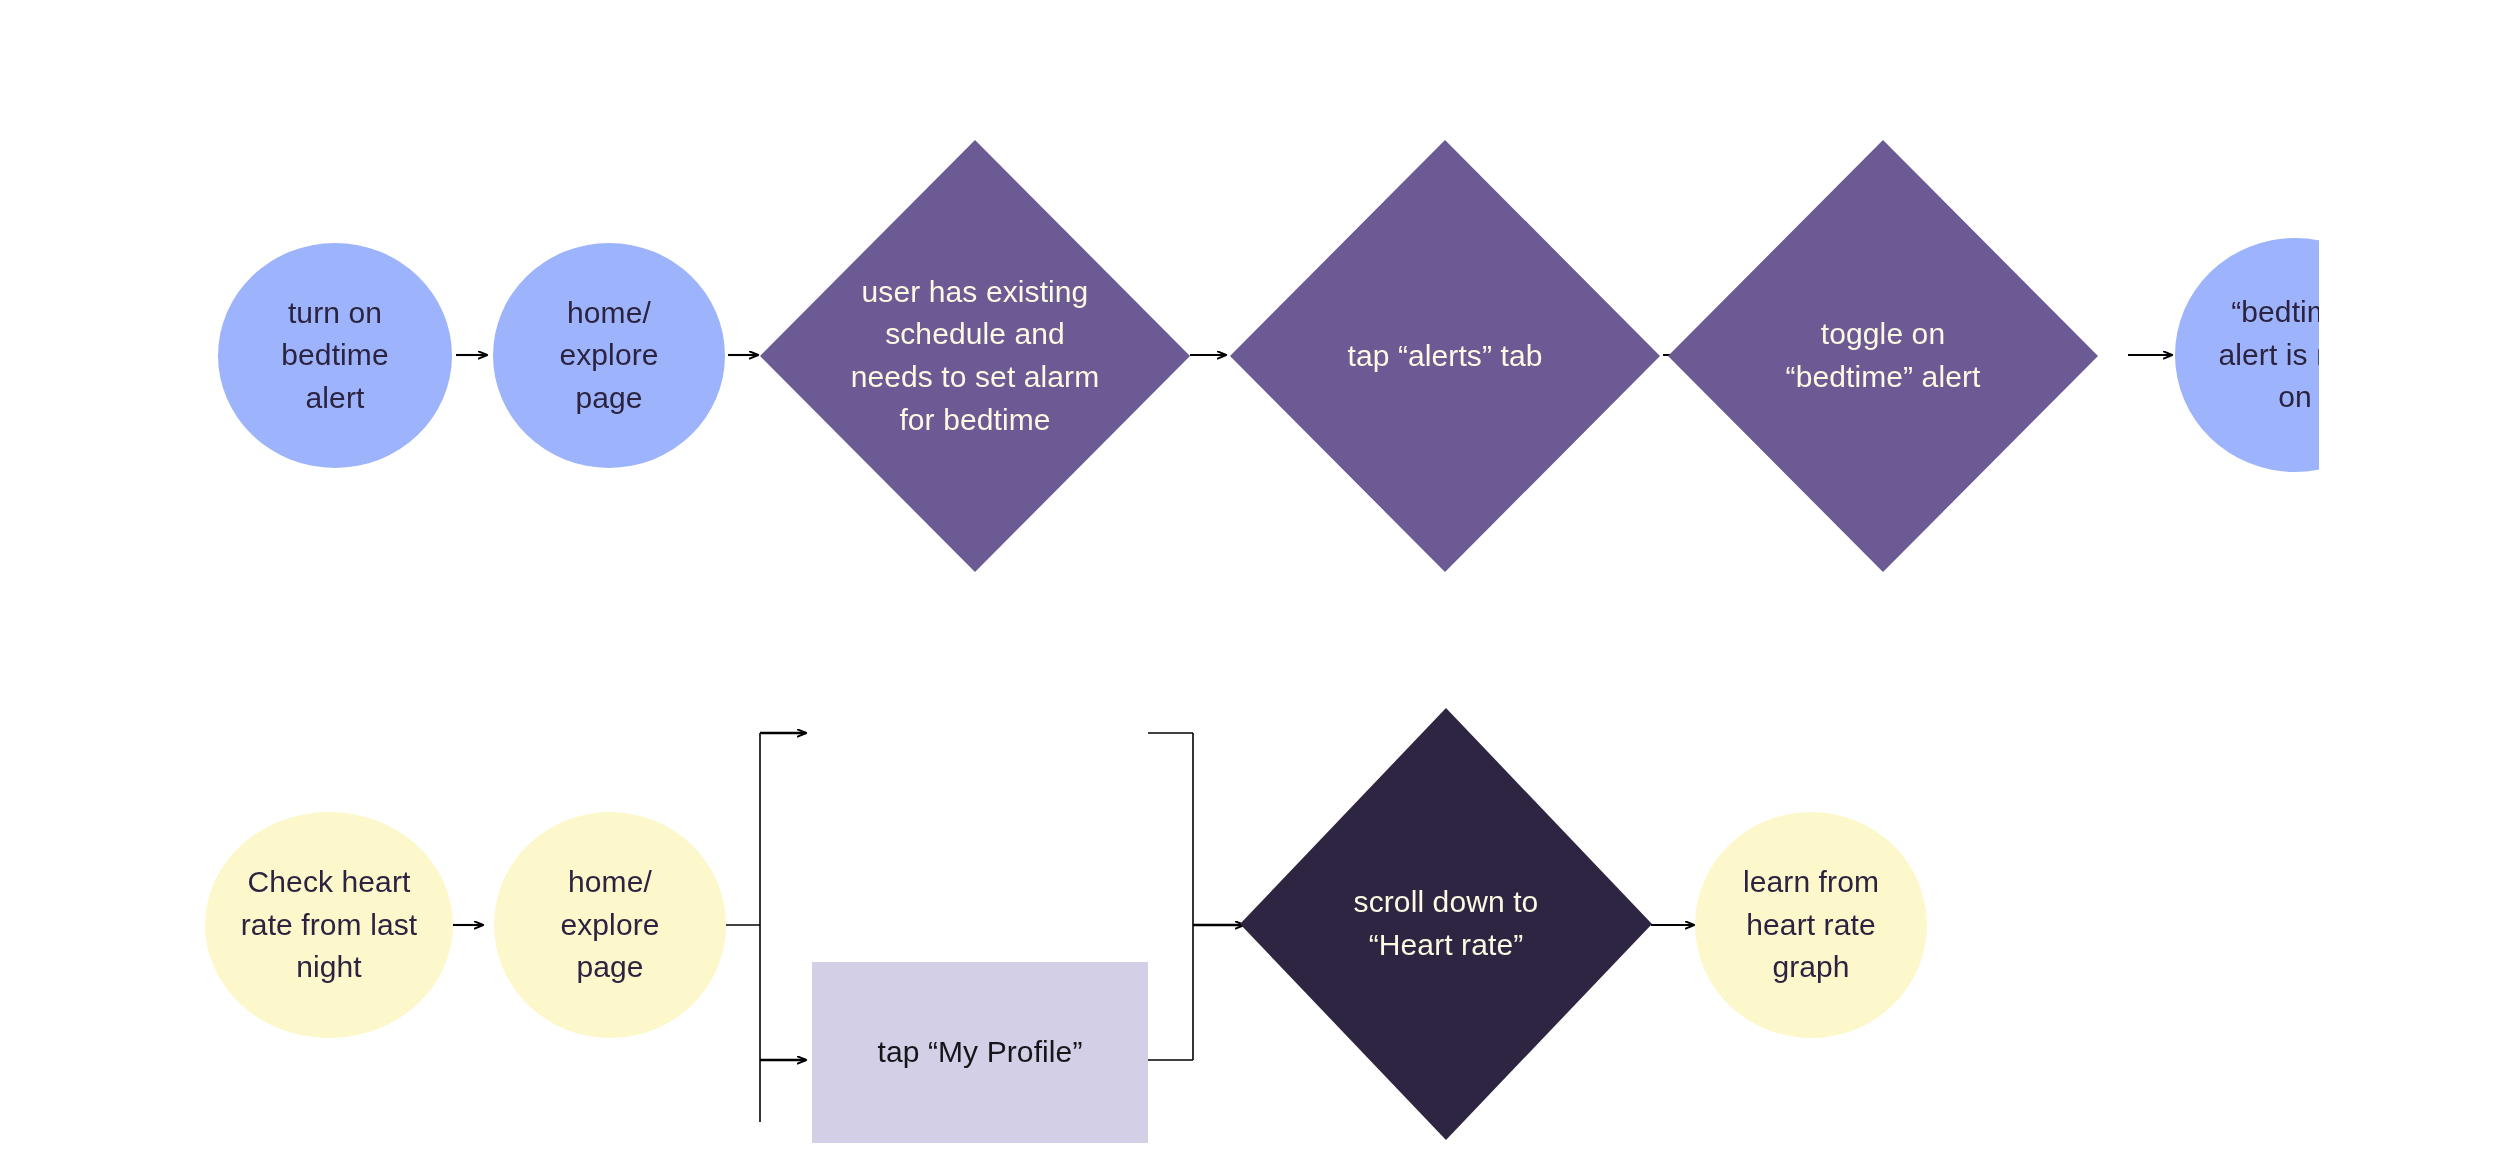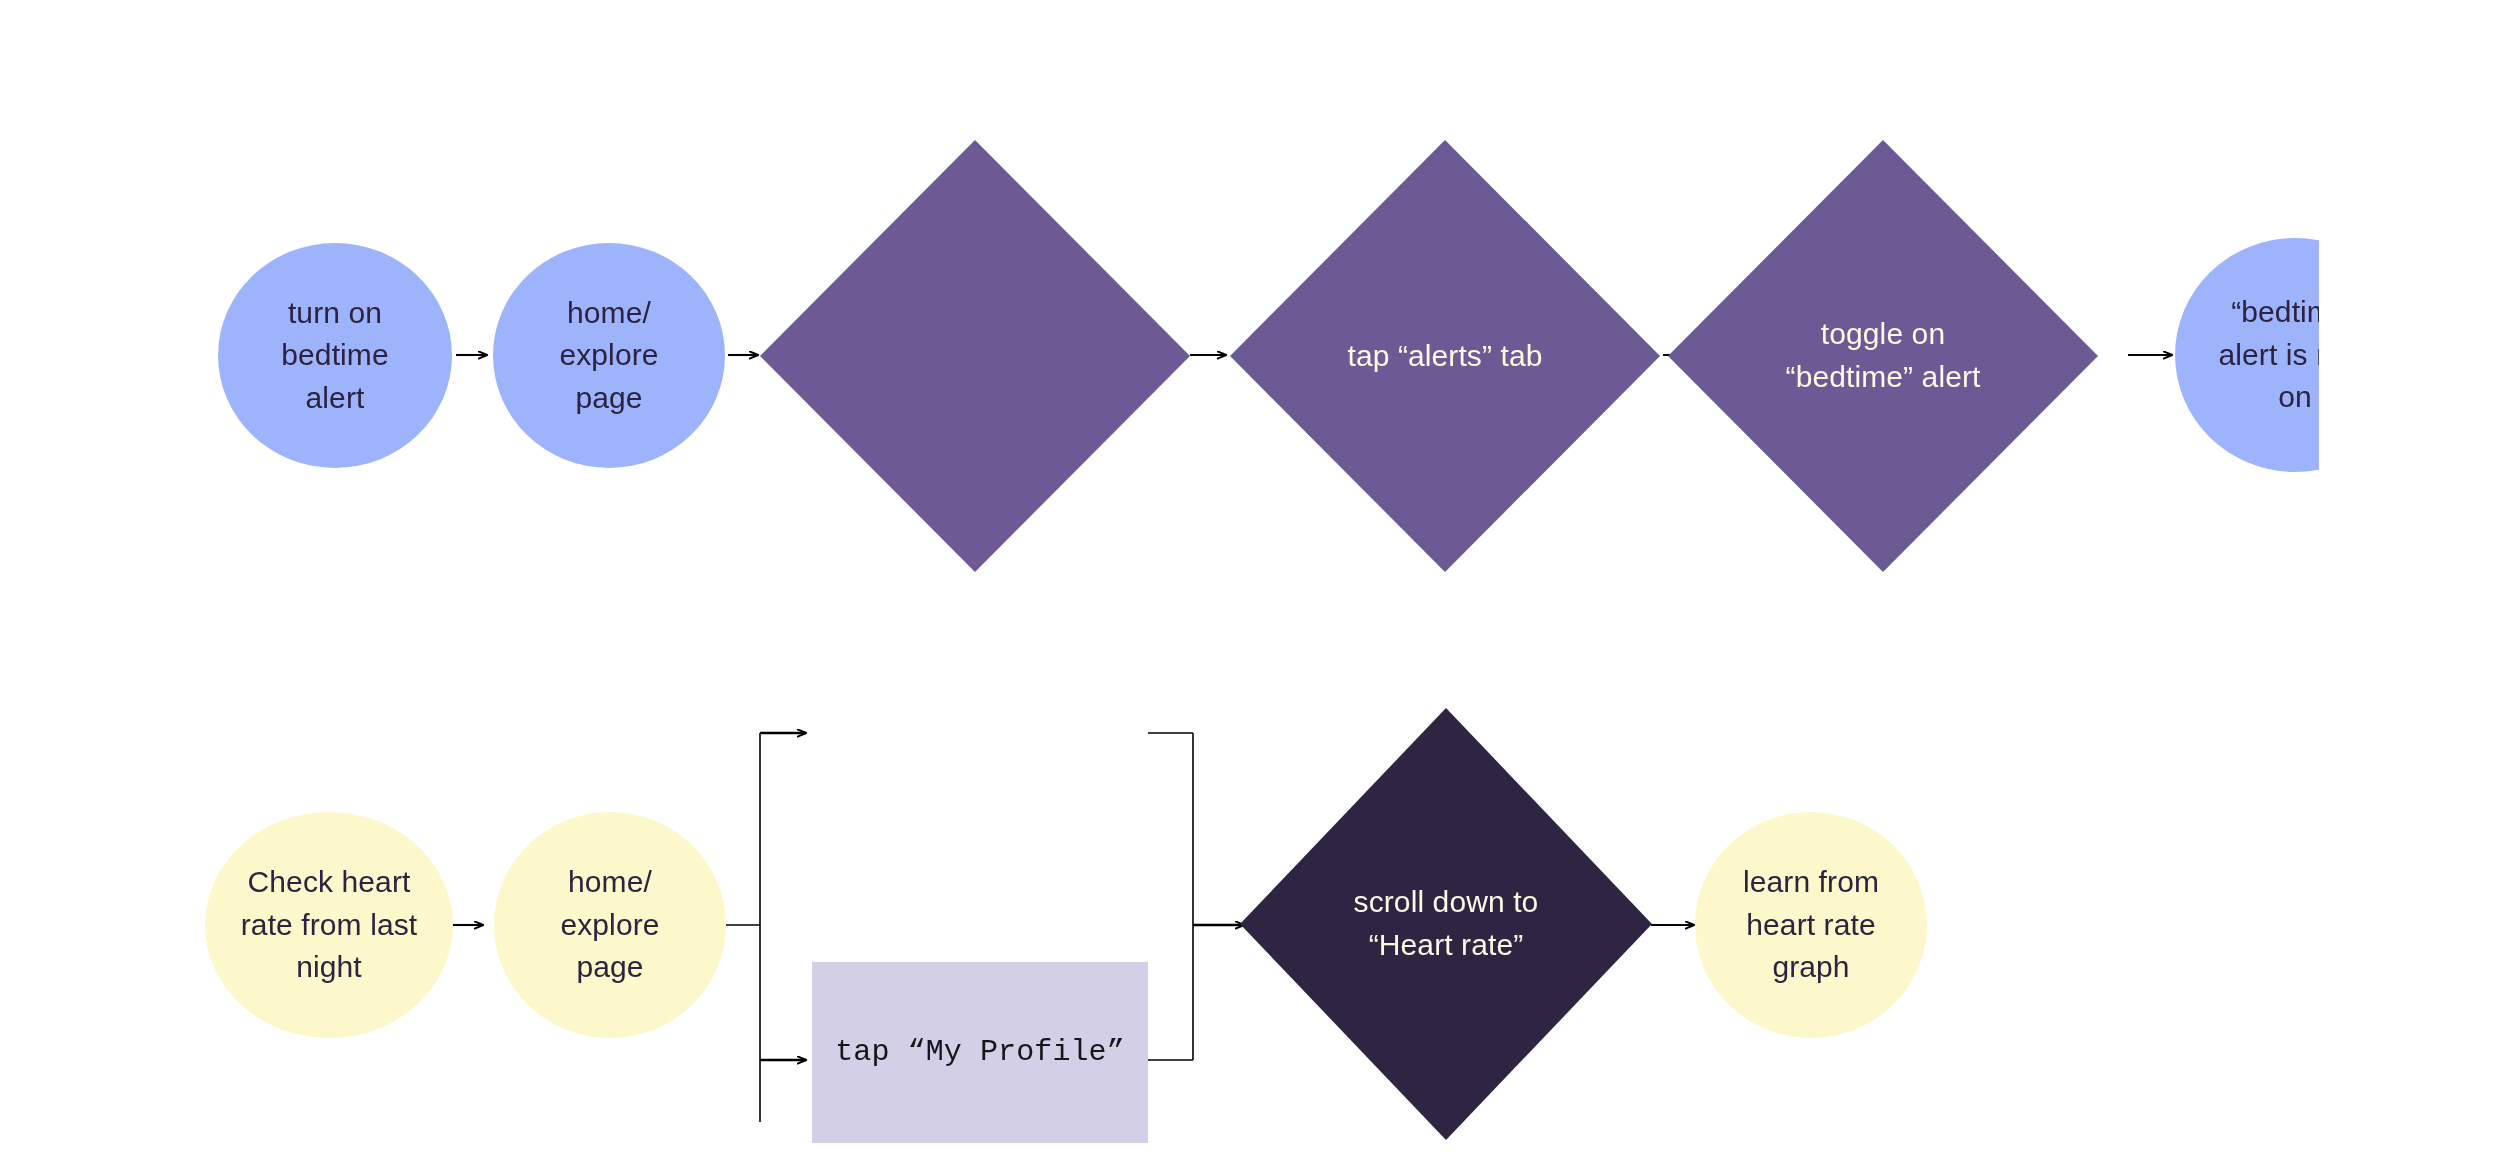--- a/index.html
+++ b/index.html
@@ -138,20 +138,24 @@
   </div>
 
   <div class="node n-circle blue" style="left:493px; top:243px; width:232px; height:225px;">
     <span class="label">home/
 explore
 page</span>
   </div>
 
   <div class="node n-diamond purple" style="left:760px; top:140px; width:430px; height:432px;">
     <span class="shape"></span>
+    <span class="label">user has existing
+schedule and
+needs to set alarm
+for bedtime</span>
   </div>
 
   <div class="node n-diamond purple" style="left:1230px; top:140px; width:430px; height:432px;text-align:right;">
     <span class="shape"></span>
     <span class="label">tap “alerts” tab</span>
   </div>
 
   <div class="node n-diamond purple" style="left:1668px; top:140px; width:430px; height:432px;">
     <span class="shape"></span>
     <span class="label">toggle on
@@ -170,21 +174,21 @@
 on</span>
   </div>
 
   <div class="node n-circle yellow" style="left:494px; top:812px; width:232px; height:226px;">
     <span class="label">home/
 explore
 page</span>
   </div>
 
 
-  <div class="node n-rect" style="left:812px; top:962px; width:336px; height:181px;font-family:Liberation Mono, monospace;">
+  <div class="node n-rect" style="left:812px; top:962px; width:336px; height:181px;">
     <span class="label">tap “My Profile”</span>
   </div>
 
   <div class="node n-diamond navy" style="left:1240px; top:708px; width:412px; height:432px;">
     <span class="shape"></span>
     <span class="label">scroll down to
 “Heart rate”</span>
   </div>
 
   <div class="node n-circle yellow" style="left:1695px; top:812px; width:232px; height:226px;">

